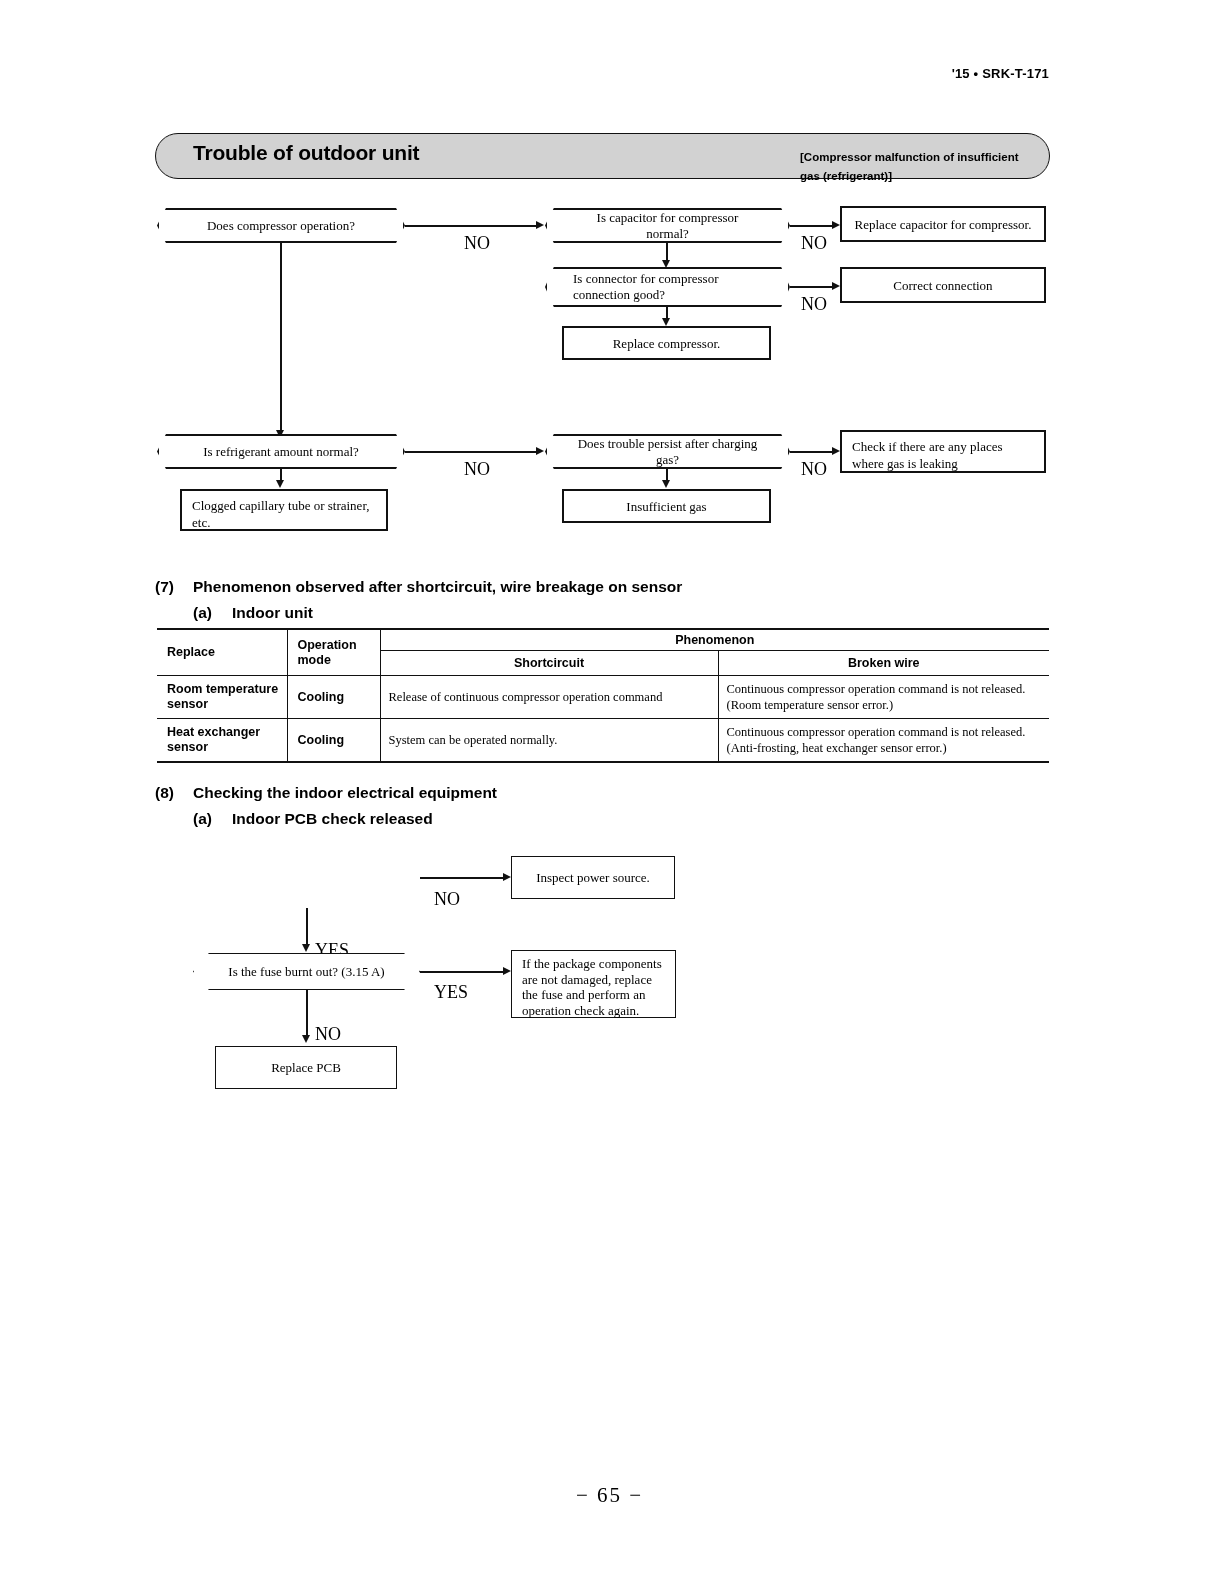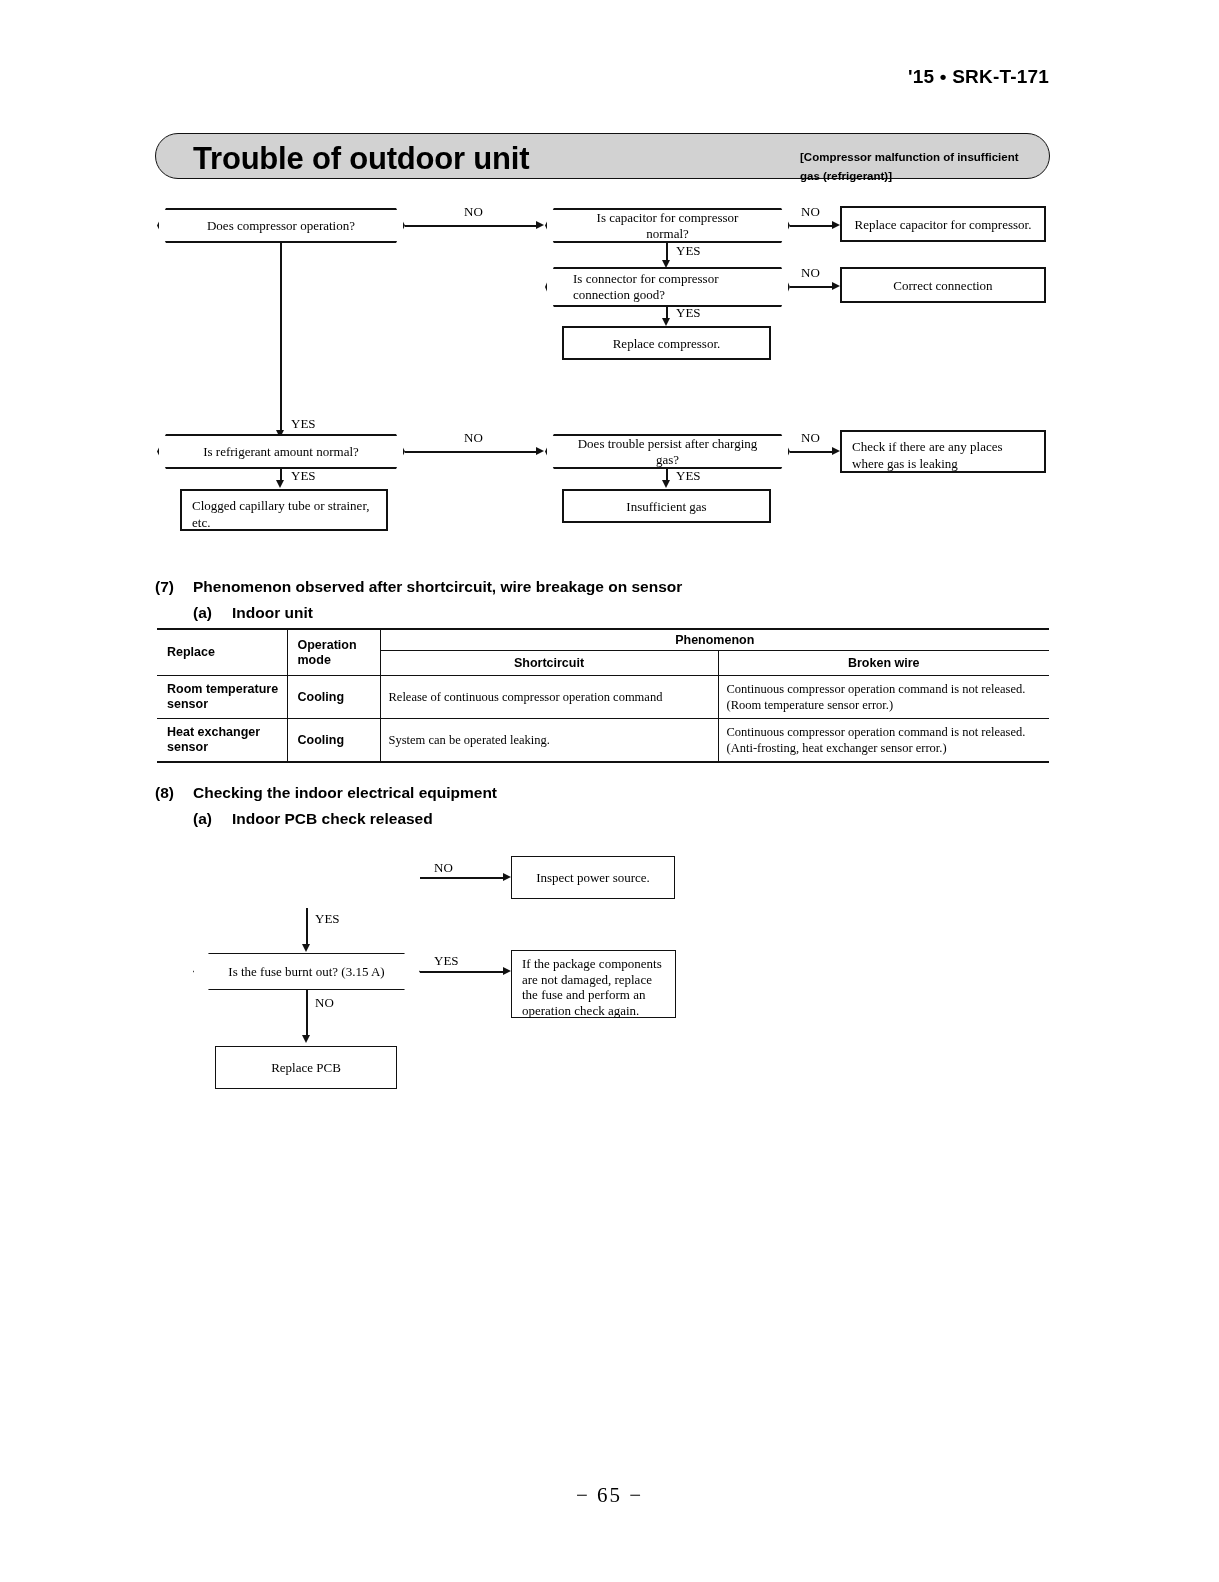--- a/index.html
+++ b/index.html
@@ -18,38 +18,38 @@
   }
 
   
   .abs { position: absolute; box-sizing: border-box; }
 
   
   #doc-code {
     top: 66px; right: 170px;
     font-family: "Liberation Sans", sans-serif;
     font-weight: bold;
-    font-size: 19px;
+    font-size: 13px;
     letter-spacing: 0.2px;
     white-space: nowrap;
   }
 
   
   #title-bar {
     left: 155px; top: 133px;
     width: 895px; height: 46px;
     background: #d2d2d2;
     border: 1.6px solid #111;
     border-radius: 23px;
   }
   #title-bar-text {
     left: 193px; top: 141px;
     font-family: "Liberation Sans", sans-serif;
     font-weight: bold;
-    font-size: 31px;
+    font-size: 21px;
     letter-spacing: -0.2px;
   }
   #title-bar-note {
     left: 800px; top: 148px;
     width: 240px;
     font-family: "Liberation Sans", sans-serif;
     font-weight: bold;
     font-size: 11.5px;
     line-height: 19px;
   }
@@ -97,22 +97,23 @@
     border-bottom: 4.5px solid transparent;
     border-left: 8px solid #111;
   }
   .arrow-d {
     width: 0; height: 0;
     border-left: 4.5px solid transparent;
     border-right: 4.5px solid transparent;
     border-top: 8px solid #111;
   }
   .flowlbl {
-    font-size: 13px;
+    font-size: 18px;
     white-space: nowrap;
+    margin-top: 29px;
   }
 
   
   .sec-num {
     font-family: "Liberation Sans", sans-serif;
     font-weight: bold;
     font-size: 15.5px;
   }
   .sec-title {
     font-family: "Liberation Sans", sans-serif;
@@ -288,21 +289,21 @@
       </tr>
       <tr>
         <td class="hdr-left edge-l" style="height:42px; vertical-align:middle;">Room temperature sensor</td>
         <td class="hdr" style="text-align:left; padding-left:10px;">Cooling</td>
         <td class="cell">Release of continuous compressor operation command</td>
         <td class="cell edge-r">Continuous compressor operation command is not released. (Room temperature sensor error.)</td>
       </tr>
       <tr>
         <td class="hdr-left bold-bottom edge-l" style="height:42px; vertical-align:middle;">Heat exchanger sensor</td>
         <td class="hdr bold-bottom" style="text-align:left; padding-left:10px;">Cooling</td>
-        <td class="cell bold-bottom">System can be operated leaking.</td>
+        <td class="cell bold-bottom">System can be operated normally.</td>
         <td class="cell bold-bottom edge-r">Continuous compressor operation command is not released. (Anti-frosting, heat exchanger sensor error.)</td>
       </tr>
     </tbody>
   </table>
 
   <div class="abs sec-num" style="left:155px; top:784px;">(8)</div>
   <div class="abs sec-title" style="left:193px; top:784px;">Checking the indoor electrical equipment</div>
 
   <div class="abs sec-num" style="left:193px; top:810px;">(a)</div>
   <div class="abs sec-title" style="left:232px; top:810px;">Indoor PCB check released</div>

